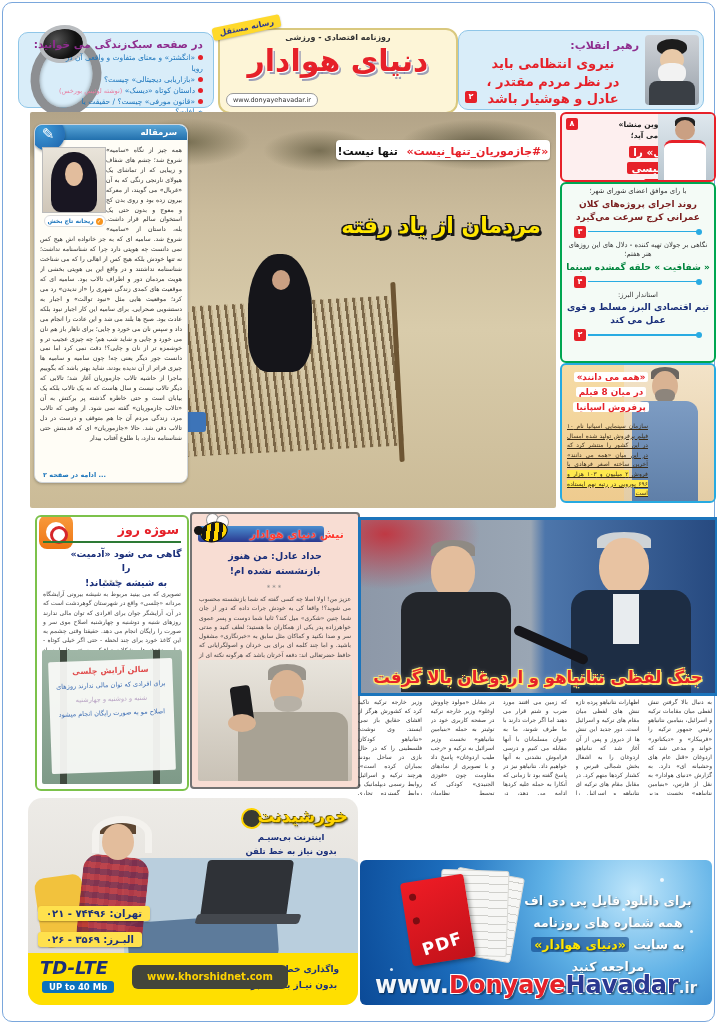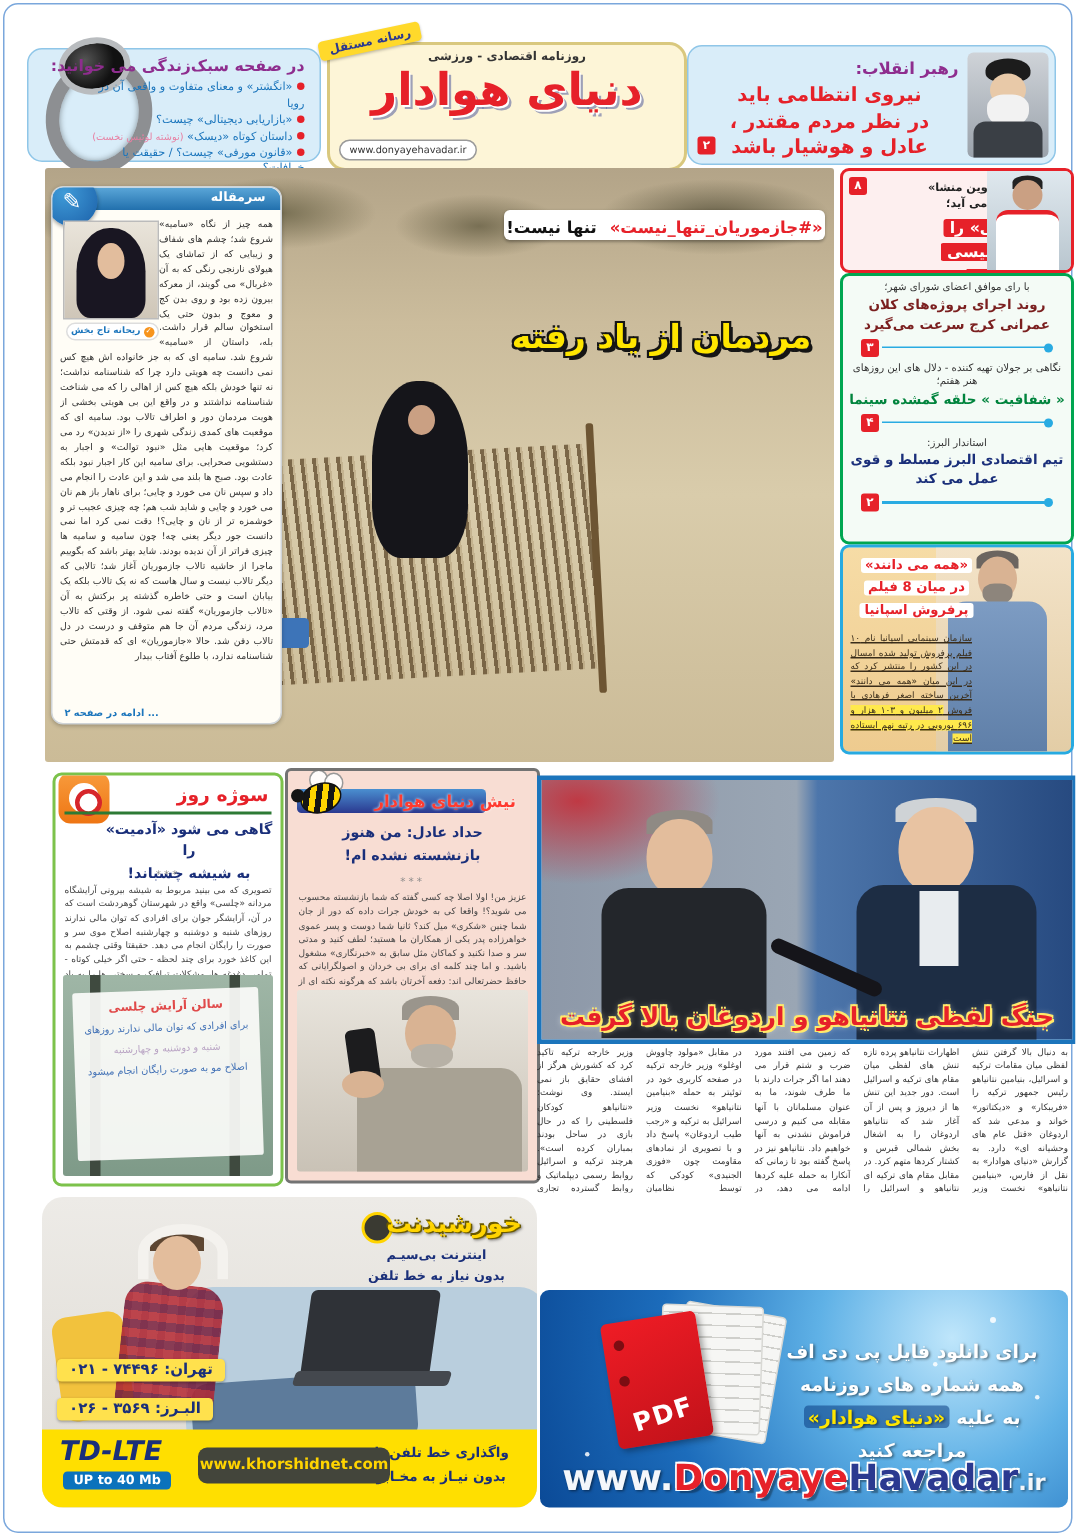--- a/index.html
+++ b/index.html
@@ -177,21 +177,21 @@
   .laptop{left:176px;top:62px;width:86px;height:58px;background:#2f3237;transform:skewX(-8deg);border-radius:4px;}
   .laptop-base{left:168px;top:116px;width:104px;height:10px;background:#44484e;border-radius:3px;transform:skewX(-18deg);}
   .kh-logo{right:10px;top:8px;font-size:17px;font-weight:bold;color:#ffd400;text-shadow:1px 1px 0 #6b5a00,-1px -1px 0 #6b5a00,1.5px 1.5px 2px rgba(0,0,0,.5);}
   .kh-logo-dot{right:96px;top:10px;width:17px;height:17px;background:#3a3a32;border-radius:50%;border:2px solid #ffd400;}
   .kh-tag{right:12px;top:32px;text-align:center;width:110px;font-size:8.5px;font-weight:bold;color:#1a2f7a;line-height:1.7;}
   .phone-strip{left:10px;background:#ffe14d;border-radius:3px;color:#1a2f7a;font-weight:bold;font-size:10px;padding:2px 8px;box-shadow:0 1px 2px rgba(0,0,0,.3);}
   .ph1{top:108px;}
   .ph2{top:134px;}
   .kh-bottom{left:0;right:0;bottom:0;height:52px;background:#ffdf00;}
   .kh-foot-right{right:10px;top:8px;width:120px;text-align:center;font-size:9px;font-weight:bold;color:#1a2f7a;line-height:1.8;}
-  .kh-site{left:104px;top:12px;width:128px;background:#43453b;border-radius:6px;color:#ffd400;font-size:10px;font-weight:bold;text-align:center;line-height:24px;}
+  .kh-site{left:104px;top:12px;width:156px;background:#43453b;border-radius:6px;color:#ffd400;font-size:10px;font-weight:bold;text-align:center;line-height:24px;}
   .kh-tech{left:12px;top:4px;font-size:18px;font-weight:bold;color:#1a2f7a;font-style:italic;}
   .kh-speed{left:14px;top:28px;background:#0b72bc;color:#fff;font-size:8.5px;font-weight:bold;border-radius:3px;padding:1px 7px;}
 
   .pdfad{left:360px;top:860px;width:352px;height:145px;border-radius:6px;overflow:hidden;
     background:radial-gradient(circle at 78% 22%,#bfe6fb 0%,#5fb1e6 30%,#1c6cbb 65%,#0b4a97 100%);}
   .spark{position:absolute;background:rgba(255,255,255,.85);border-radius:50%;}
   .pdf-pages{left:46px;top:10px;width:120px;height:96px;}
   .pg{position:absolute;background:#f6f6f4;border:1px solid #d8d8d4;border-radius:3px;width:66px;height:84px;
       background-image:repeating-linear-gradient(0deg,transparent 0 7px,#cfcfcb 7px 8px);}
   .pg1{left:44px;top:2px;transform:rotate(10deg);}
@@ -244,21 +244,21 @@
 
   <div class="abs hbox lifestyle">
     <div class="abs ring">
       <div class="abs ring-band"></div>
       <div class="abs ring-gem"></div>
     </div>
     <div class="abs ls-title">در صفحه سبک‌زندگی می خوانید:</div>
     <div class="abs ls-list">
       <div class="ls-item"><span class="dot"></span><span>«انگشتر» و معنای متفاوت و واقعی آن در رویا</span></div>
       <div class="ls-item"><span class="dot"></span><span>«بازاریابی دیجیتالی» چیست؟</span></div>
-      <div class="ls-item"><span class="dot"></span><span>داستان کوتاه «دیسک»</span> <span class="ls-note">(نوشته لوئیس نخست)</span></div>
+      <div class="ls-item"><span class="dot"></span><span>داستان کوتاه «دیسک»</span> <span class="ls-note">(نوشته لوئیس بورخس)</span></div>
       <div class="ls-item"><span class="dot"></span><span>«قانون مورفی» چیست؟ / حقیقت یا خرافات؟</span></div>
       <div class="ls-more-row"><span class="badge">۵</span><span class="ls-more">و ...</span></div>
     </div>
   </div>
 
   <div class="abs main-photo">
     <div class="abs trees"></div>
     <div class="abs fence"></div>
     <div class="abs stick" style="left:118px;top:150px;width:5px;height:200px;transform:rotate(4deg);"></div>
     <div class="abs stick" style="left:365px;top:170px;width:5px;height:180px;transform:rotate(-3deg);"></div>
@@ -466,20 +466,20 @@
       <div class="pg pg2"></div>
       <div class="pdf-sheet">
         <span class="pdf-hole" style="top:12px;"></span>
         <span class="pdf-hole" style="top:36px;"></span>
         <span class="pdf-word">PDF</span>
       </div>
     </div>
     <div class="abs pdf-text">
       <span>برای دانلود فایل پی دی اف</span><br>
       <span>همه شماره های روزنامه</span><br>
-      <span>به علیه </span><span class="pdf-hl">«دنیای هوادار»</span><br>
+      <span>به سایت </span><span class="pdf-hl">«دنیای هوادار»</span><br>
       <span>مراجعه کنید</span>
     </div>
     <div class="abs pdf-url">
       <span class="u-www">www.</span><span class="u-red">Donyaye</span><span class="u-blue">Havadar</span><span class="u-ir">.ir</span>
     </div>
   </div>
 </div>
 
 </body></html>

